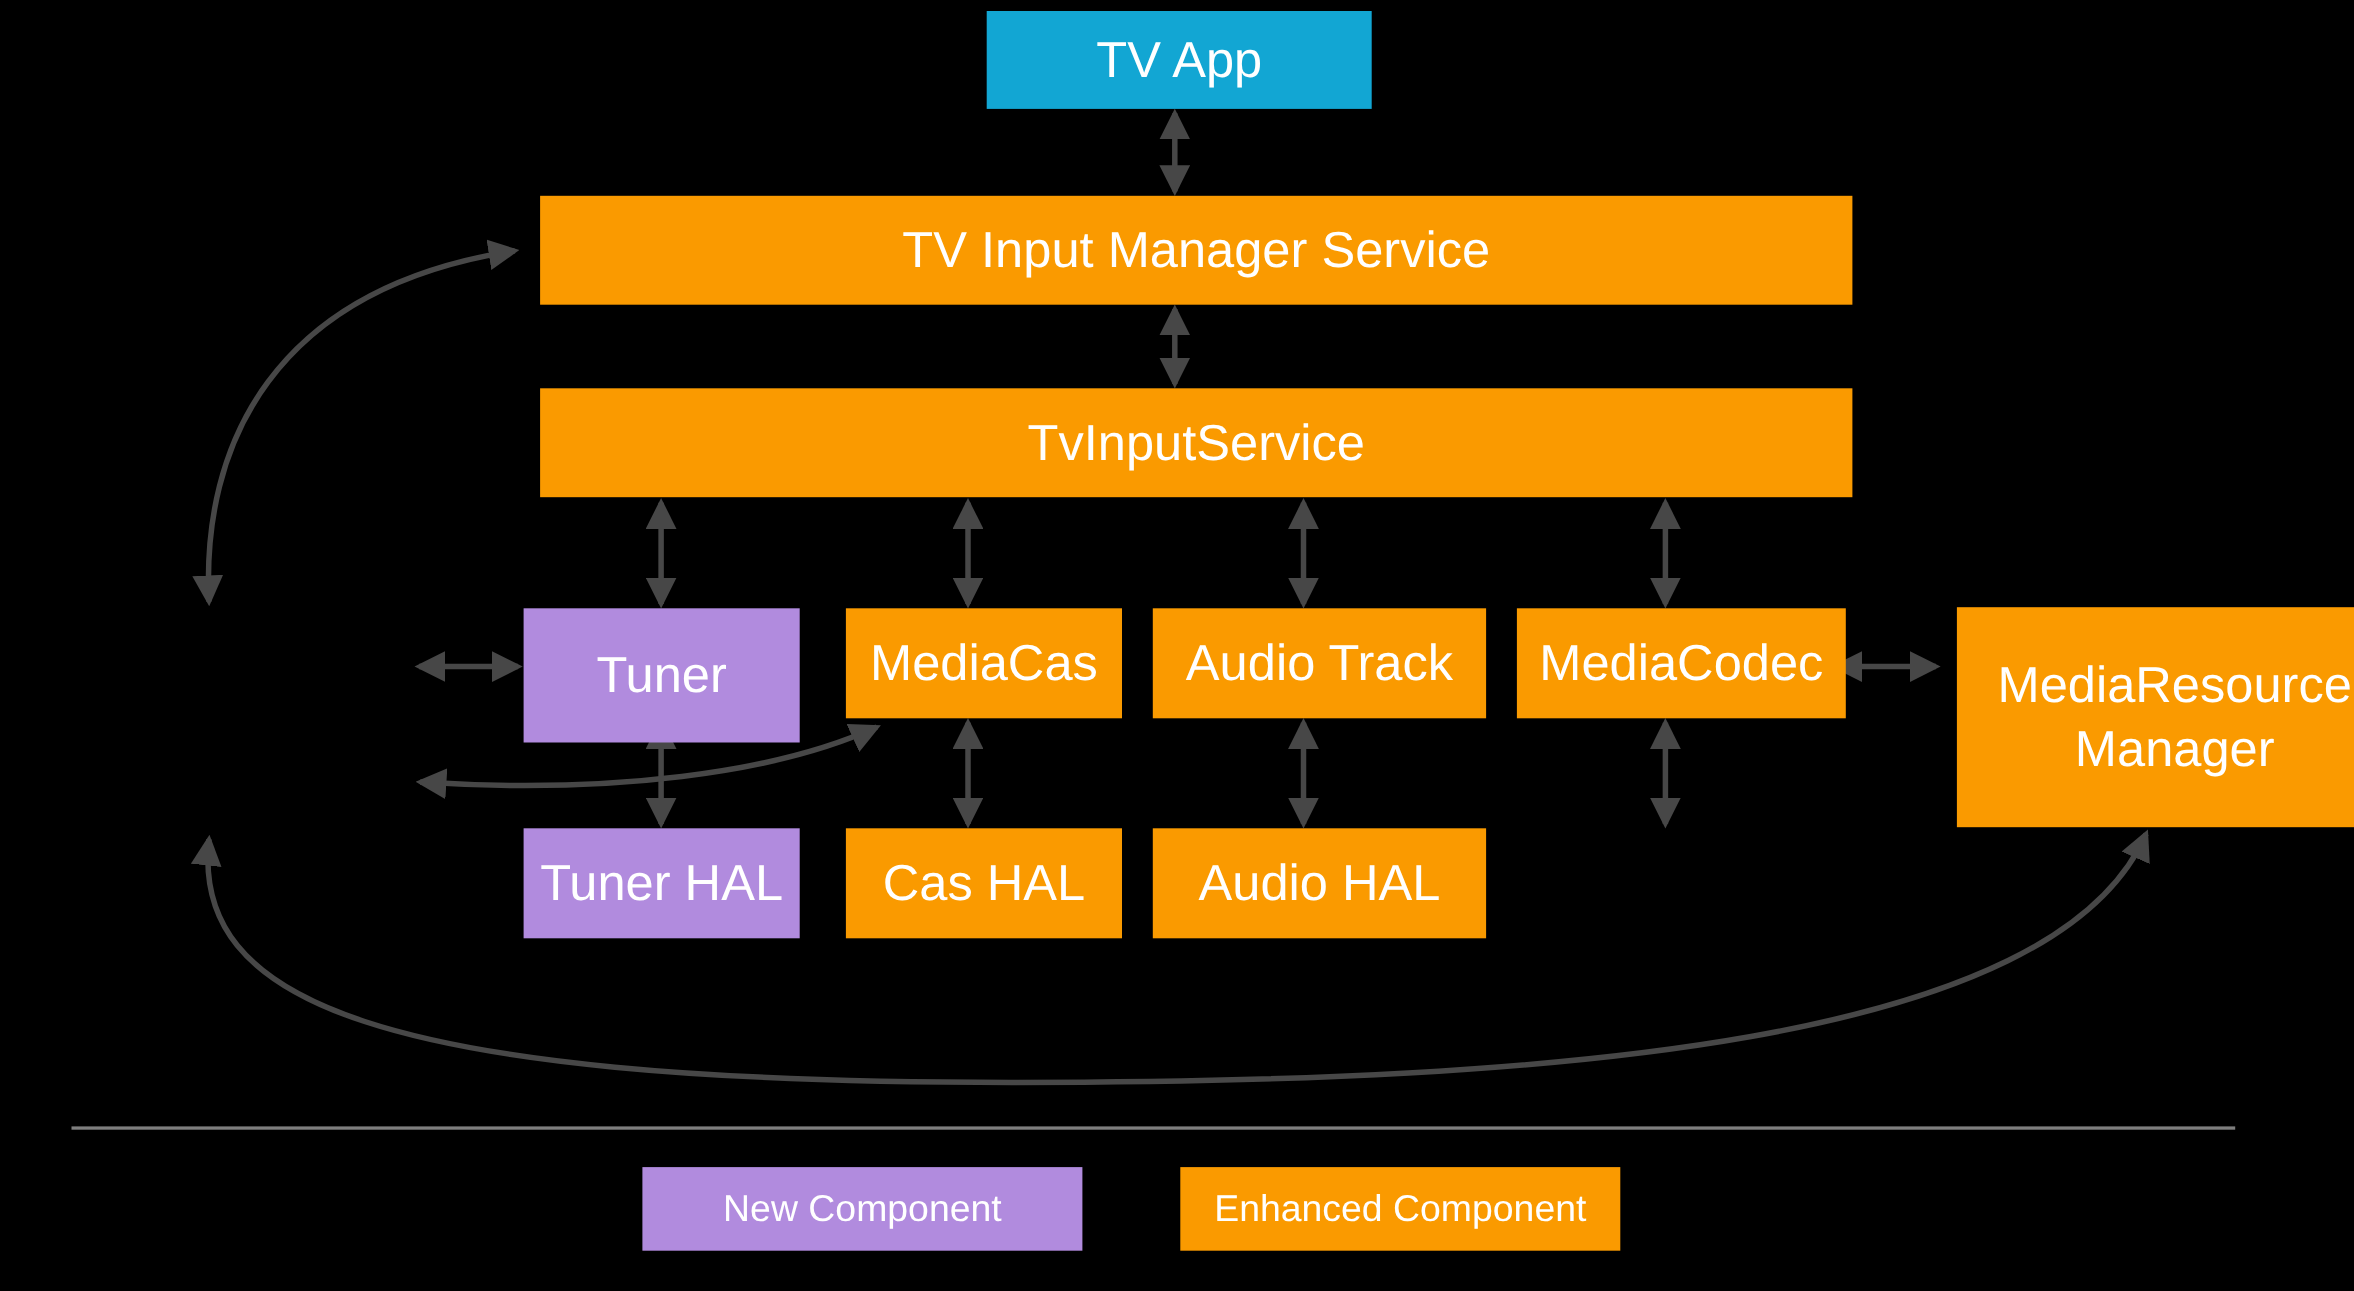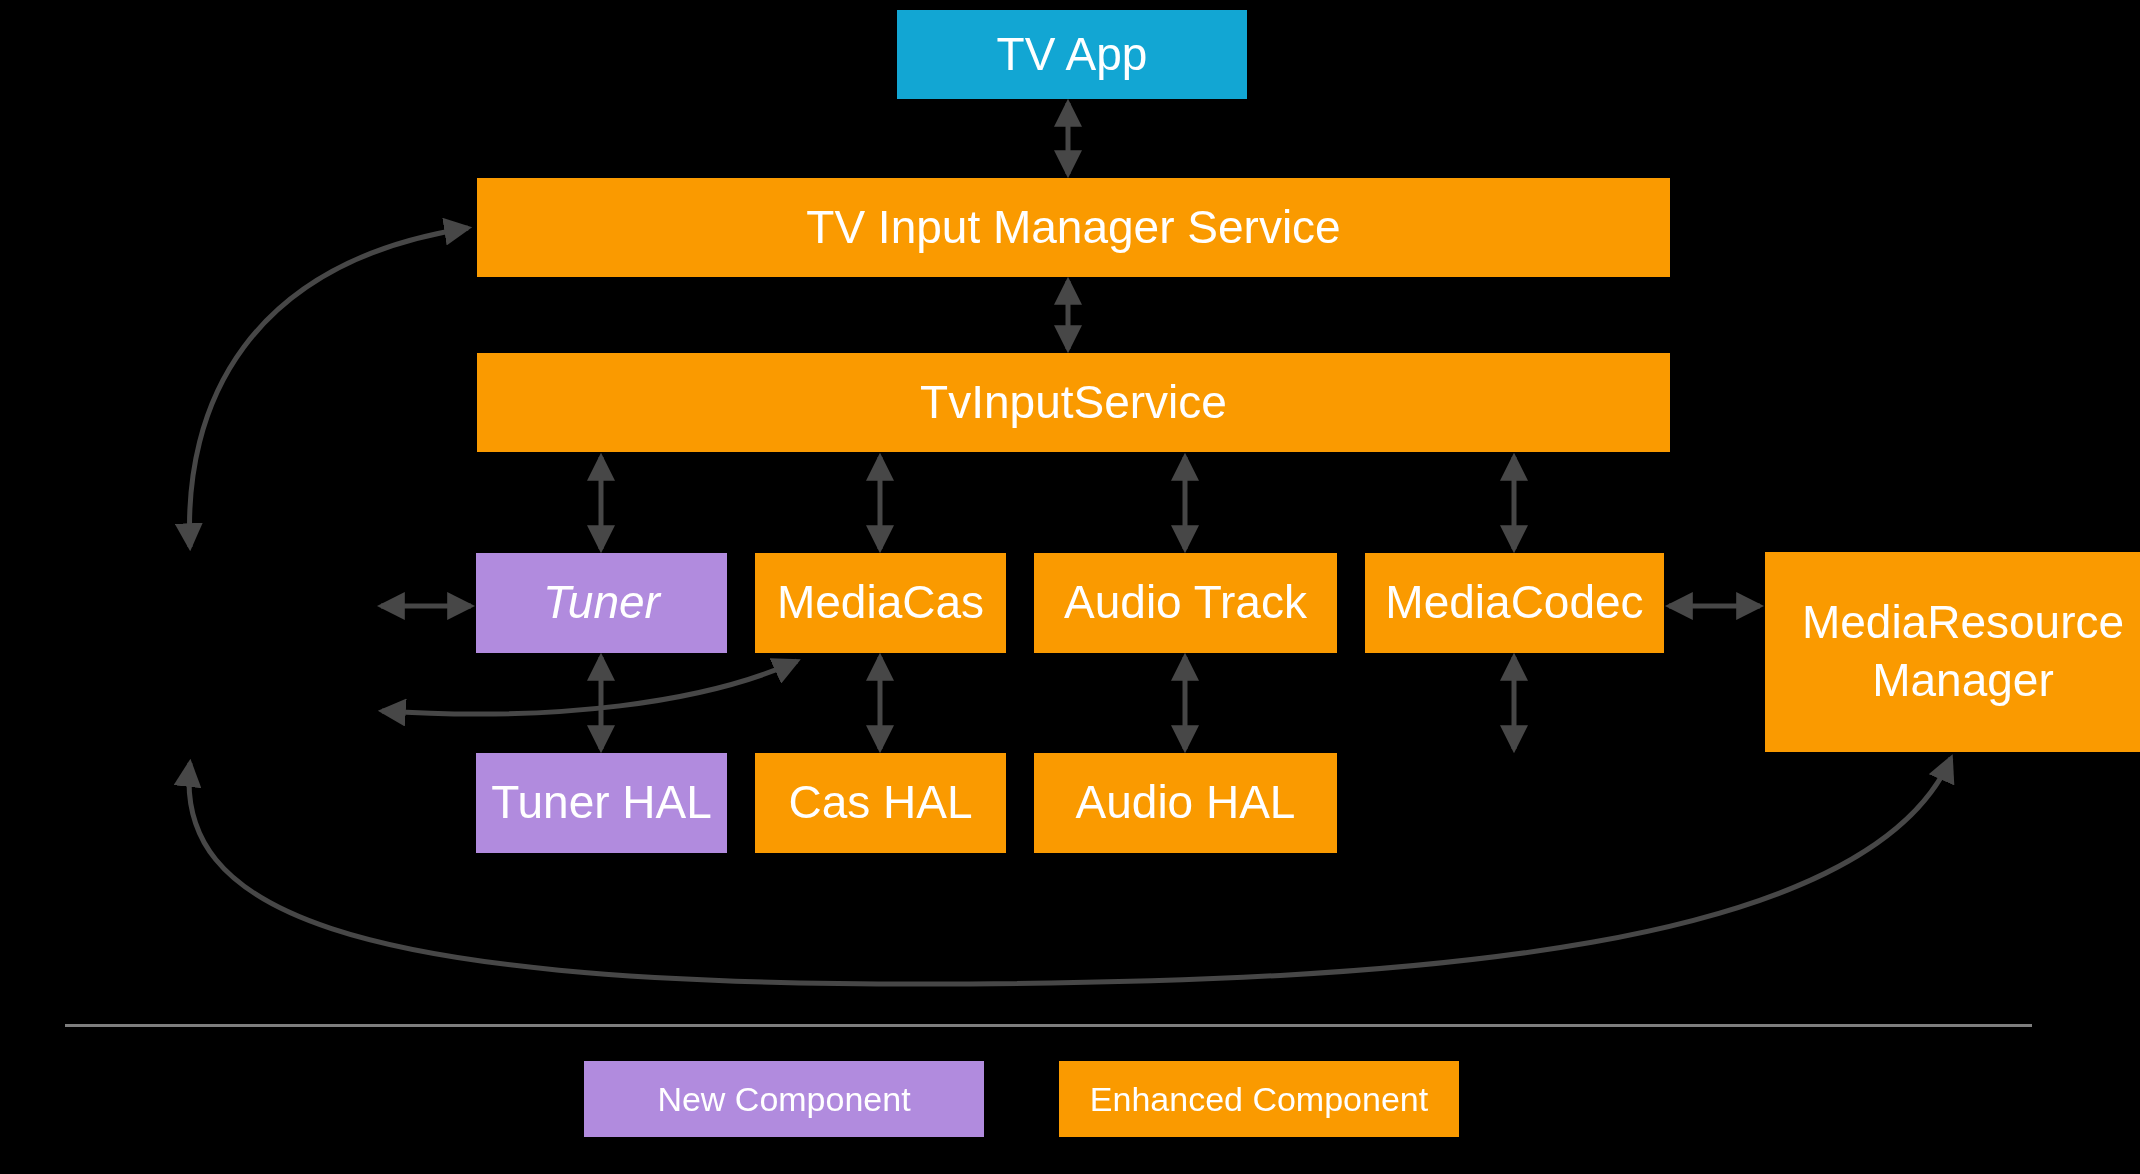--- a/index.html
+++ b/index.html
@@ -15,29 +15,29 @@
   #stage{
     position:relative;width:2140px;height:1174px;background:var(--c-bg);
     font-family:"Liberation Sans", sans-serif;overflow:hidden;
   }
   .node{
     position:absolute;display:flex;align-items:center;justify-content:center;
     text-align:center;color:var(--c-text);font-size:46px;line-height:1.26;
     box-sizing:border-box;padding:17px 8px;
   }
   .node.app{background:var(--c-app);}
-  .node.enhanced{background:var(--c-enhanced);}
+  .node.enhanced{background:var(--c-enhanced);margin-left:14px;}
   .node.new{background:var(--c-new);}
 
   
   .pos-tv-app      {left:897px; top:10px;  width:350px;  height:89px;}
   .pos-tims        {left:477px; top:178px; width:1193px; height:99px;}
   .pos-tvis        {left:477px; top:353px; width:1193px; height:99px;}
   .pos-trm         {left:0px;   top:554px; width:376px;  height:213px;}
-  .pos-tuner       {left:476px; top:553px; width:251px;  height:100px;font-style:italic;}
+  .pos-tuner       {left:476px; top:553px; width:251px;  height:122px;}
   .pos-mediacas    {left:755px; top:553px; width:251px;  height:100px;}
   .pos-audiotrack  {left:1034px;top:553px; width:303px;  height:100px;}
   .pos-mediacodec  {left:1365px;top:553px; width:299px;  height:100px;}
   .pos-mrm         {left:1765px;top:552px; width:396px;  height:200px;}
   .pos-tuner-hal   {left:476px; top:753px; width:251px;  height:100px;}
   .pos-cas-hal     {left:755px; top:753px; width:251px;  height:100px;}
   .pos-audio-hal   {left:1034px;top:753px; width:303px;  height:100px;}
   .pos-codec-hal   {left:1365px;top:753px; width:299px;  height:100px;}
 
   .pos-legend-new      {left:584px; top:1061px;width:400px;height:76px;font-size:34px;}

